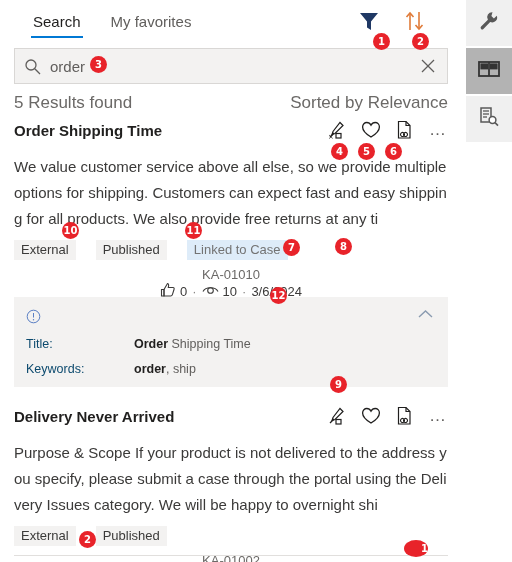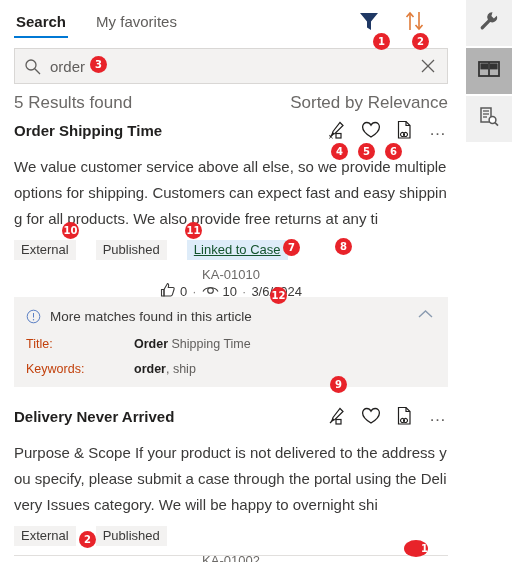--- a/index.html
+++ b/index.html
@@ -37,21 +37,22 @@
     position: relative;
     font-size: 15px;
     color: #605e5c;
     padding: 0 2px 7px 2px;
     line-height: 18px;
     cursor: pointer;
     white-space: nowrap;
   }
   .tab.active {
     color: #201f1e;
-    font-weight: bold;
+    font-weight: normal;
+    margin-left: 17px;
   }
   .tab.active::after {
     content: "";
     position: absolute;
     left: 0; right: 0; bottom: 0;
     height: 2px;
     background: #0078d4;
   }
 
   
@@ -158,22 +159,21 @@
   .tag {
     font-size: 13px;
     padding: 2px 7px;
     background: #f3f2f1;
     color: #3b3a39;
     line-height: 16px;
     white-space: nowrap;
   }
   .tag.linked {
     background: #deecf9;
-    color: #14532d;
-    text-decoration: underline;
+    color: #737373;
   }
 
   .footrow {
     margin: 7px 14px 0 14px;
     display: flex;
     justify-content: space-between;
     align-items: center;
     height: 20px;
     flex-direction: column;
   }
@@ -217,21 +217,21 @@
   }
   .more-row {
     display: flex;
     margin-top: 9px;
     font-size: 12.5px;
     line-height: 16px;
   }
   .more-label {
     width: 108px;
     flex: 0 0 108px;
-    color: #c2410c;
+    color: #0c4a6e;
   }
   .more-val { color: #605e5c; }
   .more-val b { color: #201f1e; font-weight: bold; }
 
   .divider {
     position: absolute;
     left: 14px;
     width: 434px;
     height: 1px;
     background: #e1dfdd;
@@ -393,21 +393,20 @@
 
       <div class="more-panel">
         <div class="more-head">
           <span class="more-info-icon">
             <svg width="15" height="15" viewBox="0 0 15 15">
               <circle cx="7.5" cy="7.5" r="6.3" fill="none" stroke="#5a7fc4" stroke-width="1"></circle>
               <line x1="7.5" y1="4" x2="7.5" y2="8.5" stroke="#5a7fc4" stroke-width="1"></line>
               <circle cx="7.5" cy="10.7" r="0.7" fill="#5a7fc4"></circle>
             </svg>
           </span>
-          <span class="more-title">More matches found in this article</span>
           <span class="more-chevron">
             <svg width="17" height="12" viewBox="0 0 17 12">
               <polyline points="2,9 8.5,3 15,9" fill="none" stroke="#8a9bb0" stroke-width="1.4"></polyline>
             </svg>
           </span>
         </div>
         <div class="more-row">
           <span class="more-label">Title:</span>
           <span class="more-val"><b>Order</b><span> Shipping Time</span></span>
         </div>

